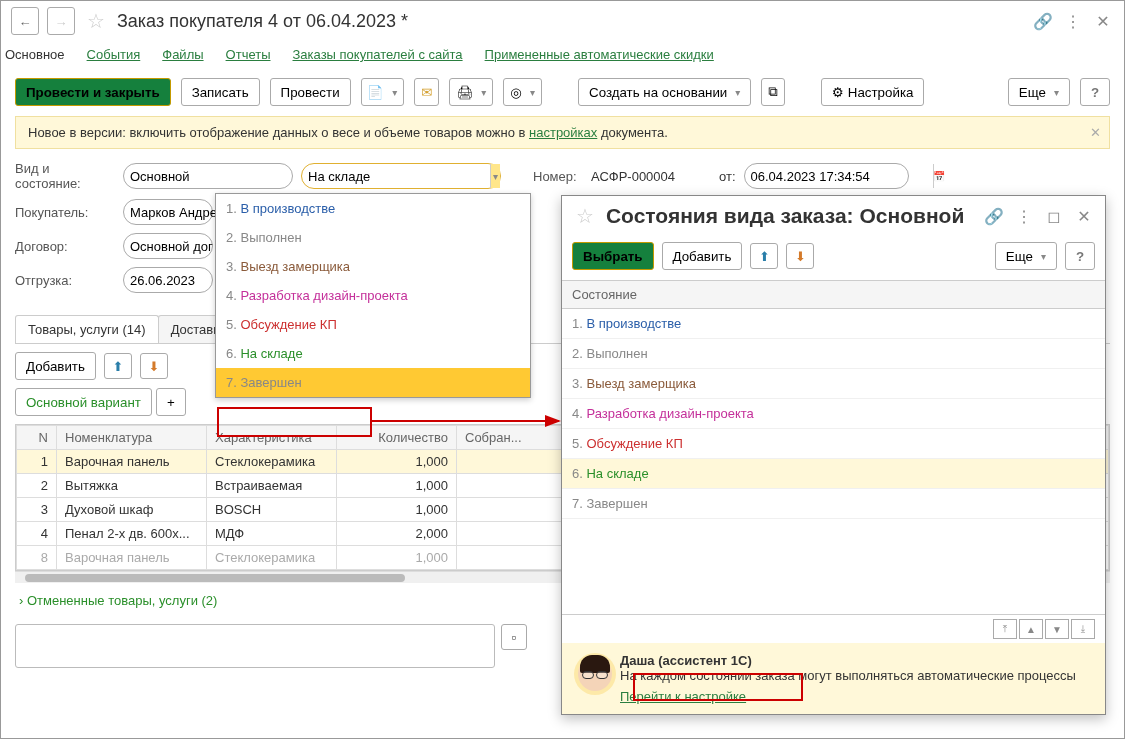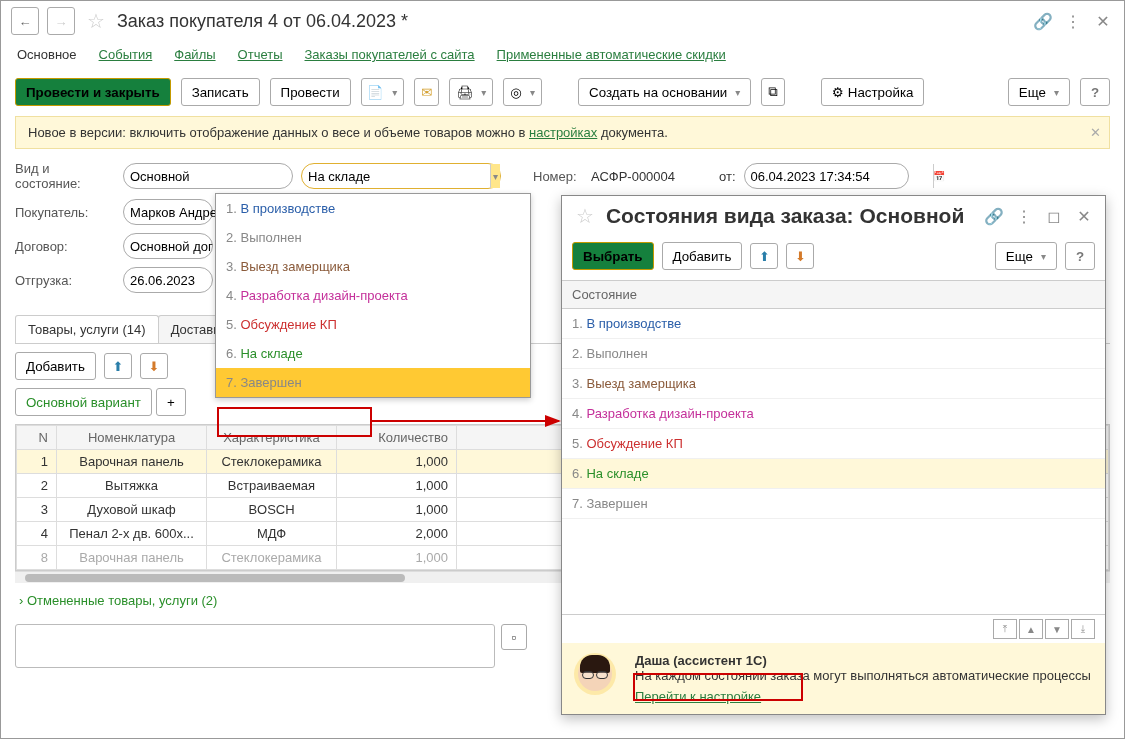--- a/index.html
+++ b/index.html
@@ -3,21 +3,21 @@
 <meta charset="utf-8">
 <style>
 * { box-sizing: border-box; font-family: Arial, sans-serif; }
 body { margin: 0; background: #fff; font-size: 13px; color: #333; }
 .main-window { position: relative; width: 1125px; height: 739px; border: 1px solid #999; }
 .titlebar { display: flex; align-items: center; padding: 6px 10px; gap: 8px; border-bottom: 0px; }
 .nav-btn { width: 28px; height: 28px; border: 1px solid #aaa; background: #fff; border-radius: 3px; display: flex; align-items: center; justify-content: center; cursor: pointer; color: #666; }
 .star-icon { color: #ccc; font-size: 20px; margin: 0 4px; }
 .title { font-size: 18px; font-weight: normal; flex: 1; }
 .icon-btn { width: 22px; height: 22px; display: flex; align-items: center; justify-content: center; cursor: pointer; color: #888; font-size: 16px; }
-.tabs-nav { display: flex; gap: 22px; padding: 6px 16px 10px; align-items: flex-end; }
+.tabs-nav { display: flex; gap: 22px; padding: 6px 4px 10px; align-items: flex-end; }
 .tab-main { color: #333; }
 .tab-link { color: #2a7e3f; text-decoration: underline; cursor: pointer; }
 .toolbar { display: flex; gap: 10px; padding: 6px 14px 10px; align-items: center; }
 .btn { border: 1px solid #aaa; background: #fff; padding: 5px 10px; border-radius: 3px; cursor: pointer; height: 28px; display: inline-flex; align-items: center; gap: 4px; }
 .btn-yellow { background: #15803d; border-color: #c49a00; font-weight: bold; }
 .btn-icon { padding: 4px 6px; }
 .btn-dropdown::after { content: "▾"; margin-left: 4px; color: #888; font-size: 10px; }
 .flex-spacer { flex: 1; }
 .btn-help { width: 30px; justify-content: center; font-weight: bold; color: #777; }
 .info-banner { background: #fff8d9; border: 1px solid #f0e0a0; padding: 8px 12px; margin: 0 14px 8px; position: relative; }
@@ -32,21 +32,21 @@
 .readonly-val { color: #333; }
 .content-tabs { display: flex; border-bottom: 1px solid #ccc; margin: 10px 14px 0; }
 .content-tab { padding: 6px 12px; border: 1px solid #ccc; border-bottom: none; margin-right: -1px; background: #f5f5f5; cursor: pointer; border-radius: 3px 3px 0 0; }
 .content-tab.active { background: #fff; position: relative; z-index: 1; }
 .table-toolbar { display: flex; gap: 8px; padding: 8px 14px 4px; align-items: center; }
 .arrow-btn { width: 28px; height: 26px; border: 1px solid #aaa; background: #fff; border-radius: 3px; display: flex; align-items: center; justify-content: center; cursor: pointer; }
 .variant-row { display: flex; gap: 4px; padding: 4px 14px 8px; }
 .btn-green-text { color: #2a8f2a; }
 .table-wrap { margin: 0 14px; border: 1px solid #ccc; }
 .grid-table { width: 100%; border-collapse: collapse; }
-.grid-table th, .grid-table td { border: 1px solid #ddd; padding: 4px 8px; text-align: center; font-weight: normal; font-size: 13px; }
+.grid-table th, .grid-table td { border: 1px solid #ddd; padding: 4px 8px; text-align: left; font-weight: normal; font-size: 13px; }
 .grid-table th { background: #f5f5f5; color: #666; }
 .grid-table td.num { text-align: right; }
 tr.row-selected { background: #fff8d9; }
 .footer-row { display: flex; align-items: center; padding: 10px 18px; }
 .expand-link { color: #2a8f2a; cursor: pointer; }
 .expand-link::before { content: "› "; }
 .bottom-input-area { margin: 6px 14px 14px; display: flex; align-items: flex-start; }
 .bottom-input { flex: 0 0 480px; height: 44px; border: 1px solid #bbb; border-radius: 3px; background: #fff; }
 .bottom-icon-btn { margin-left: 6px; width: 26px; height: 26px; border: 1px solid #aaa; border-radius: 3px; display: flex; align-items: center; justify-content: center; cursor: pointer; }
 
@@ -65,21 +65,21 @@
 .modal-title { display: flex; align-items: center; padding: 8px 10px; gap: 8px; }
 .modal-title h2 { font-size: 21px; font-weight: bold; margin: 0; flex: 1; }
 .modal-toolbar { display: flex; gap: 8px; padding: 6px 10px 10px; align-items: center; }
 .modal-list { flex: 1; border-top: 1px solid #ccc; border-bottom: 1px solid #ccc; margin: 0; overflow: hidden; }
 .modal-list-header { background: #f5f5f5; padding: 6px 10px; border-bottom: 1px solid #ccc; color: #666; }
 .modal-list-item { padding: 7px 10px; border-bottom: 1px solid #f0f0f0; cursor: pointer; }
 .modal-list-item.selected { background: #fff8d9; }
 .modal-list-item .num { color: #888; }
 .modal-footer-nav { display: flex; justify-content: flex-end; gap: 2px; padding: 4px 10px; }
 .nav-small { width: 24px; height: 20px; border: 1px solid #aaa; background: #fff; font-size: 10px; display: flex; align-items: center; justify-content: center; color: #888; cursor: pointer; }
-.assistant-banner { background: #fff8d9; padding: 10px 12px; display: flex; gap: 19px; align-items: flex-start; }
+.assistant-banner { background: #fff8d9; padding: 10px 12px; display: flex; gap: 4px; align-items: flex-start; }
 .avatar { width: 42px; height: 42px; border-radius: 50%; background: #fde9a8; position: relative; overflow: hidden; flex-shrink: 0; }
 .avatar-face { position: absolute; inset: 4px; border-radius: 50%; background: #f4d4b8; }
 .avatar-hair { position: absolute; top: 2px; left: 6px; right: 6px; height: 18px; background: #2a1810; border-radius: 12px 12px 2px 2px; }
 .avatar-glasses { position: absolute; top: 18px; left: 8px; right: 8px; height: 8px; display: flex; gap: 2px; }
 .avatar-glasses span { flex: 1; border: 1.5px solid #333; border-radius: 4px; background: rgba(255,255,255,0.3); }
 .assistant-text strong { font-weight: bold; }
 .assistant-link { color: #2a7e3f; text-decoration: underline; display: inline-block; margin-top: 6px; }
 .scroll-thumb { height: 12px; background: #f0f0f0; margin: 0 14px; position: relative; border-top: 1px solid #ddd; }
 .scroll-thumb-bar { position: absolute; left: 10px; width: 380px; height: 8px; background: #bbb; border-radius: 4px; top: 2px; }
 

